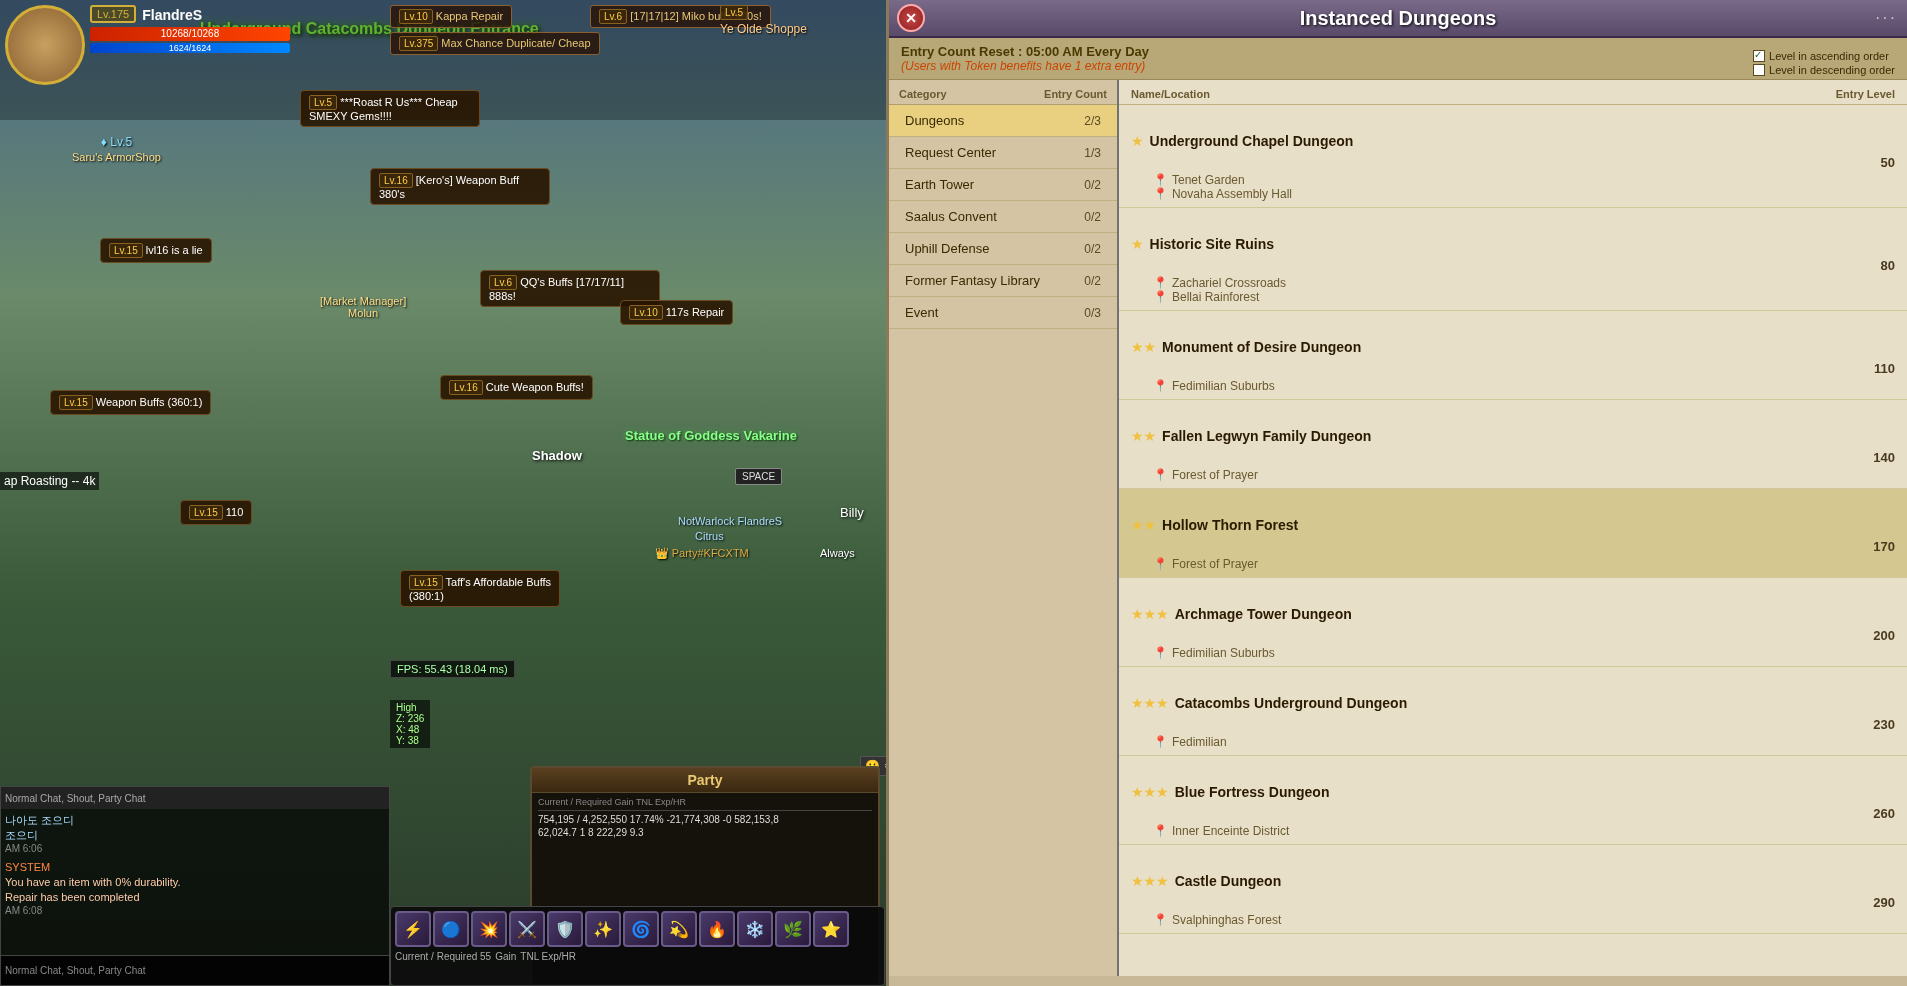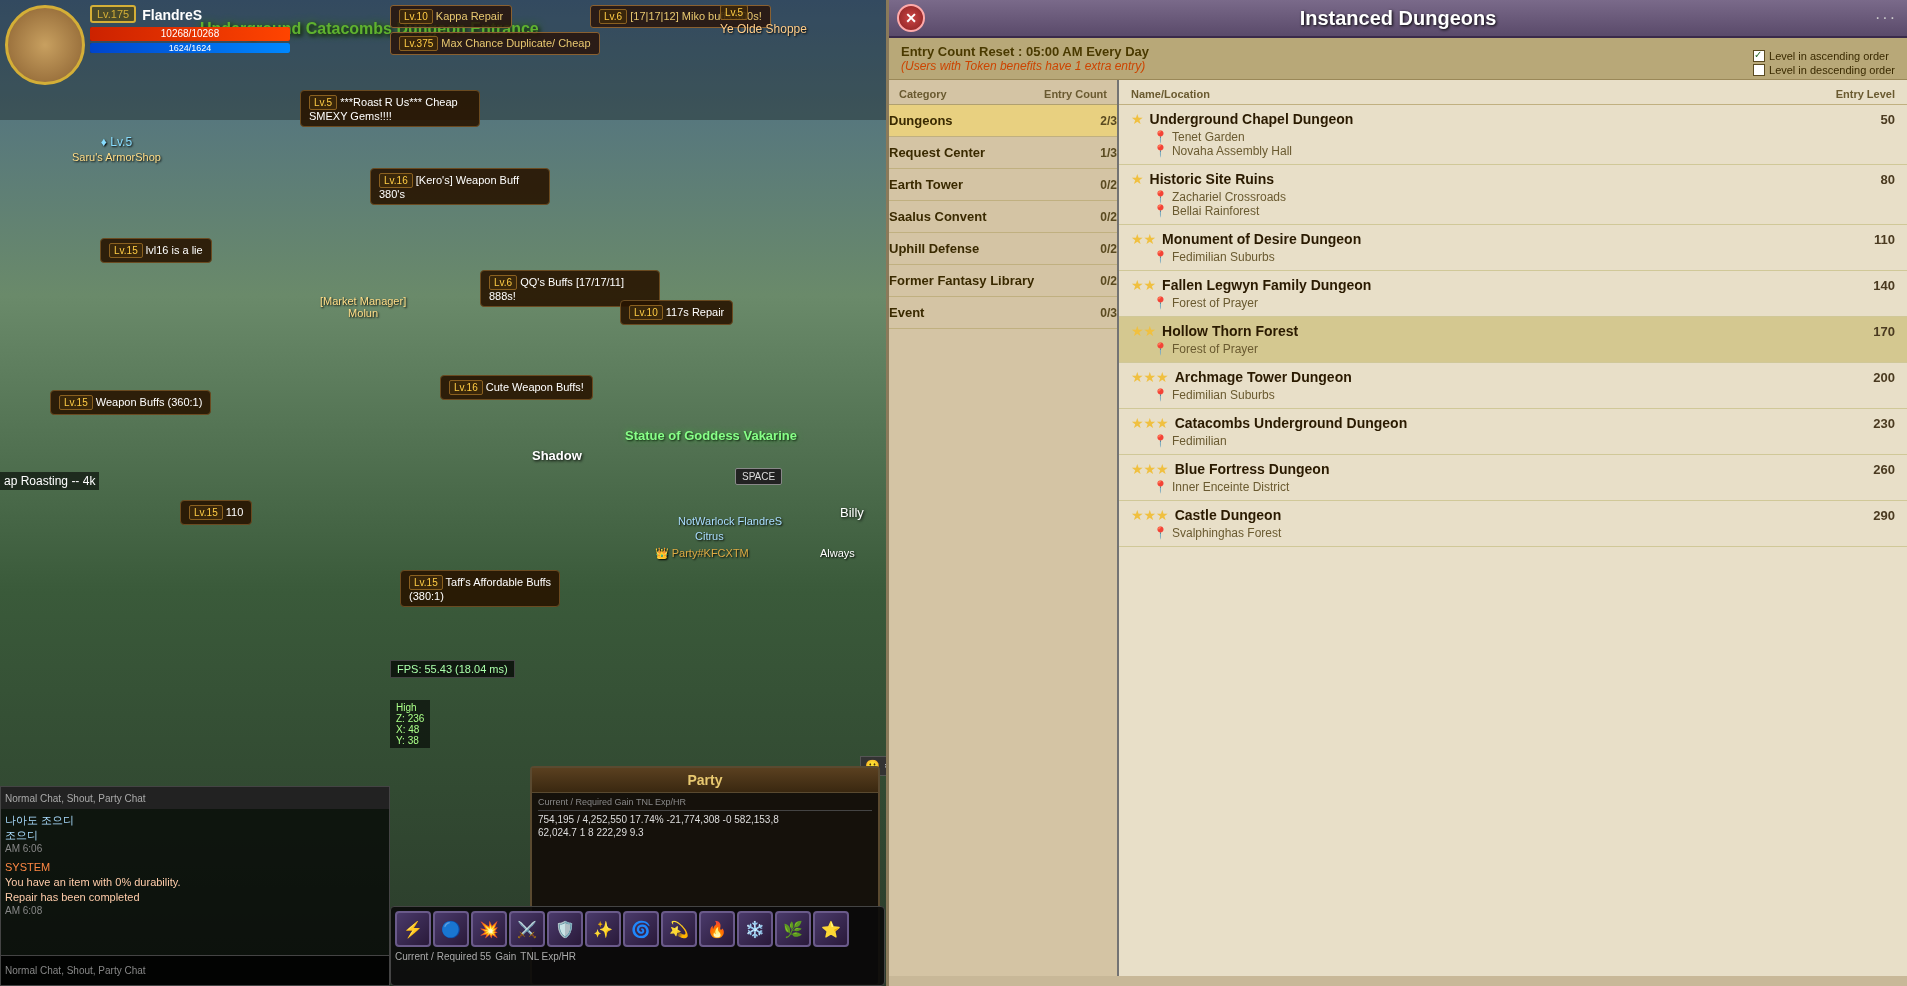--- a/index.html
+++ b/index.html
@@ -364,26 +364,25 @@
       padding: 4px 10px;
       font-size: 11px;
       color: #6a5a30;
       font-weight: bold;
       border-bottom: 1px solid #b0a070;
     }
 
     .category-header span:first-child { flex: 1; }
 
     .category-item {
-      padding: 8px 0;
+      padding: 8px 16px;
       border-bottom: 1px solid #c0b080;
       display: flex;
       align-items: center;
       cursor: pointer;
-      font-weight: bold;
     }
 
     .category-item.active {
       background: #e8d080;
     }
 
     .category-name {
       flex: 1;
       font-size: 13px;
       color: #3a2a00;
@@ -439,20 +438,21 @@
       flex: 1;
       font-size: 14px;
       color: #2a1a00;
       font-weight: bold;
     }
 
     .entry-level {
       font-size: 13px;
       color: #4a3a20;
       font-weight: bold;
+      margin-top: 44px;
     }
 
     .dungeon-sub-row {
       display: flex;
       align-items: center;
       padding-left: 22px;
     }
 
     .location-icon {
       color: #d4af37;

